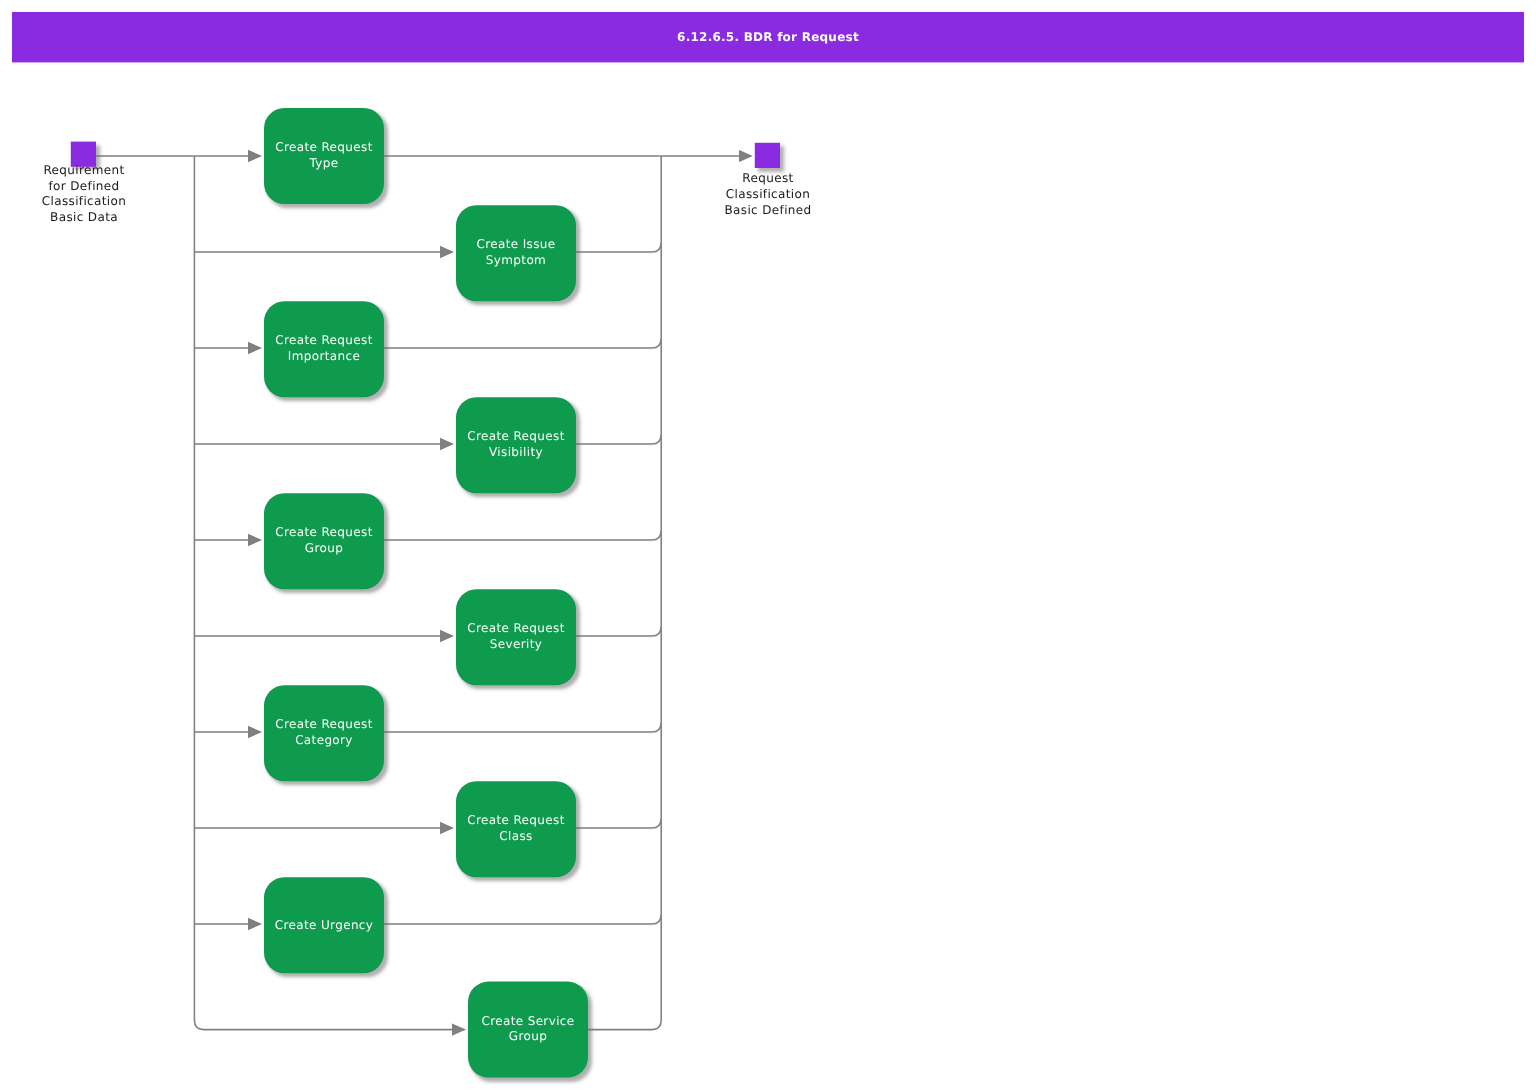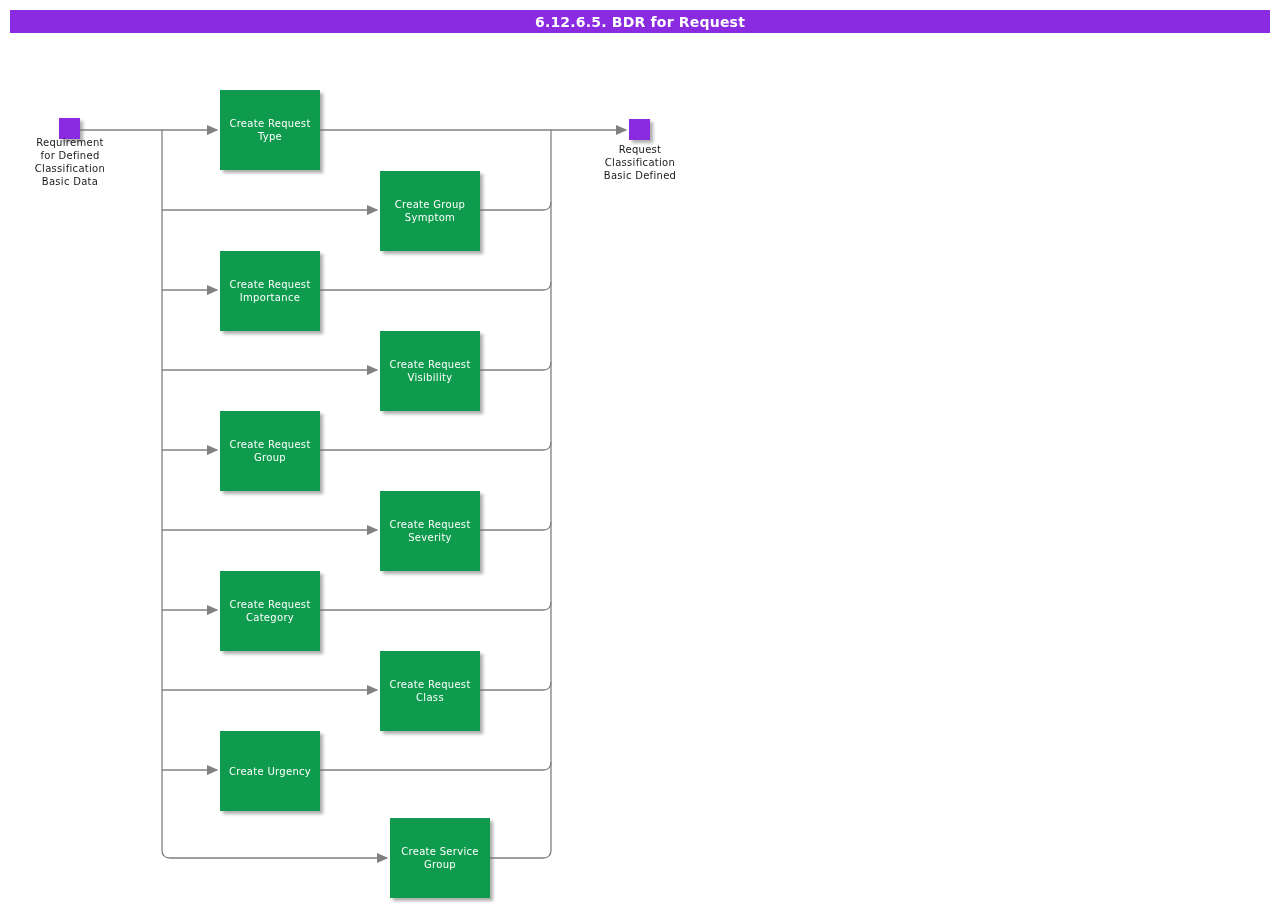--- a/index.html
+++ b/index.html
@@ -6,38 +6,38 @@
   body {
     width: 1280px; height: 910px;
     background: #ffffff;
     position: relative;
     overflow: hidden;
     font-family: "DejaVu Sans", "Liberation Sans", sans-serif;
   }
   .title-bar {
     position: absolute;
     left: 10px; top: 10px;
-    width: 1260px; height: 23px;
+    width: 1260px; height: 42px;
     background: #8a2be2;
     display: flex; align-items: center; justify-content: center;
     color: #ffffff;
-    font-size: 14px;
+    font-size: 10px;
     font-weight: bold;
     letter-spacing: 0.2px;
   }
   .connector-layer {
     position: absolute;
     left: 0; top: 0;
     width: 1280px; height: 910px;
   }
   .task {
     position: absolute;
     width: 100px; height: 80px;
     background: #0e9b4d;
-    border-radius: 0;
+    border-radius: 17px;
     box-shadow: 3px 3px 3px rgba(110,110,110,0.55);
     display: flex; align-items: center; justify-content: center;
     text-align: center;
     color: #ffffff;
     font-size: 10px;
     line-height: 13px;
     letter-spacing: 0.3px;
     white-space: pre-line;
     cursor: pointer;
   }
@@ -113,21 +113,21 @@
 <div class="event-square" style="left:629px; top:119px;"></div>
 <div class="event-label" style="left:570px; top:143px; width:140px;">Request
 Classification
 Basic Defined</div>
 
 <div class="task" style="left:220px; top:90px;">
   <span>Create Request
 Type</span>
 </div>
 <div class="task" style="left:380px; top:171px;">
-  <span>Create Group
+  <span>Create Issue
 Symptom</span>
 </div>
 <div class="task" style="left:220px; top:251px;">
   <span>Create Request
 Importance</span>
 </div>
 <div class="task" style="left:380px; top:331px;">
   <span>Create Request
 Visibility</span>
 </div>

